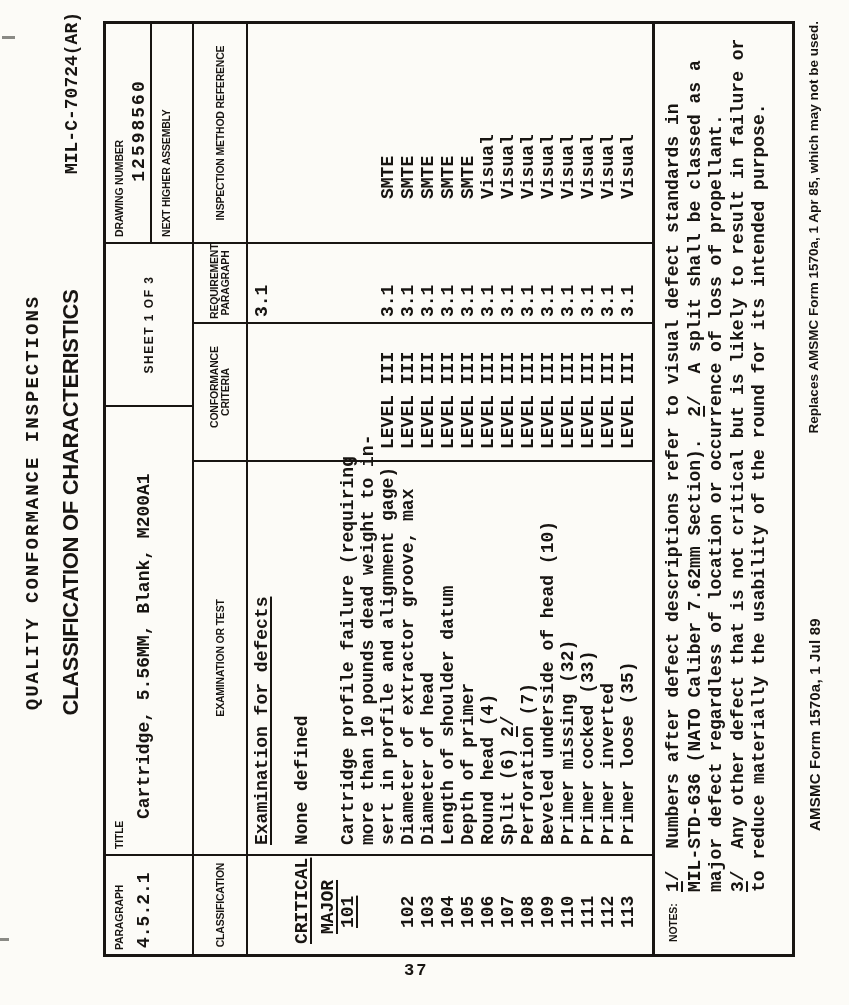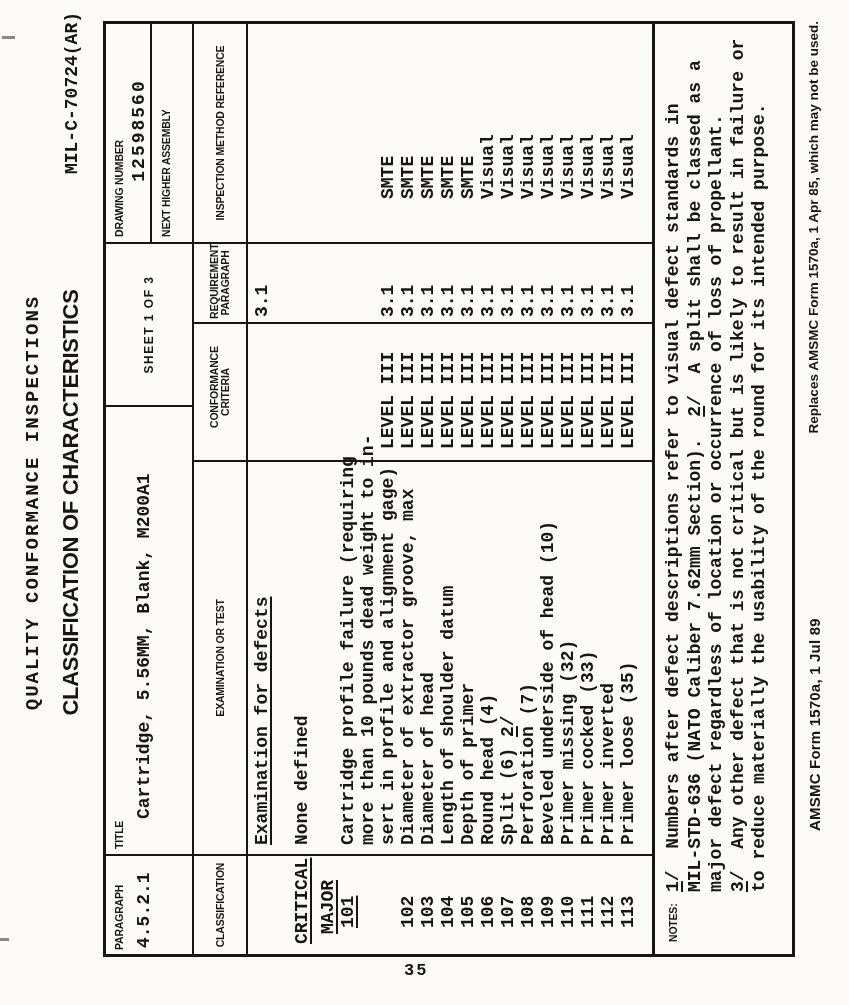--- a/index.html
+++ b/index.html
@@ -292,14 +292,14 @@
 
     </div>
 
     <div class="footrow">
       <span class="foot-left">AMSMC Form 1570a, 1 Jul 89</span>
       <span class="foot-right">Replaces AMSMC Form 1570a, 1 Apr 85, which may not be used.</span>
     </div>
 
   </div>
 
-  <div class="pagenum mono">35</div>
+  <div class="pagenum mono">37</div>
 </div>
 
 </body></html>

